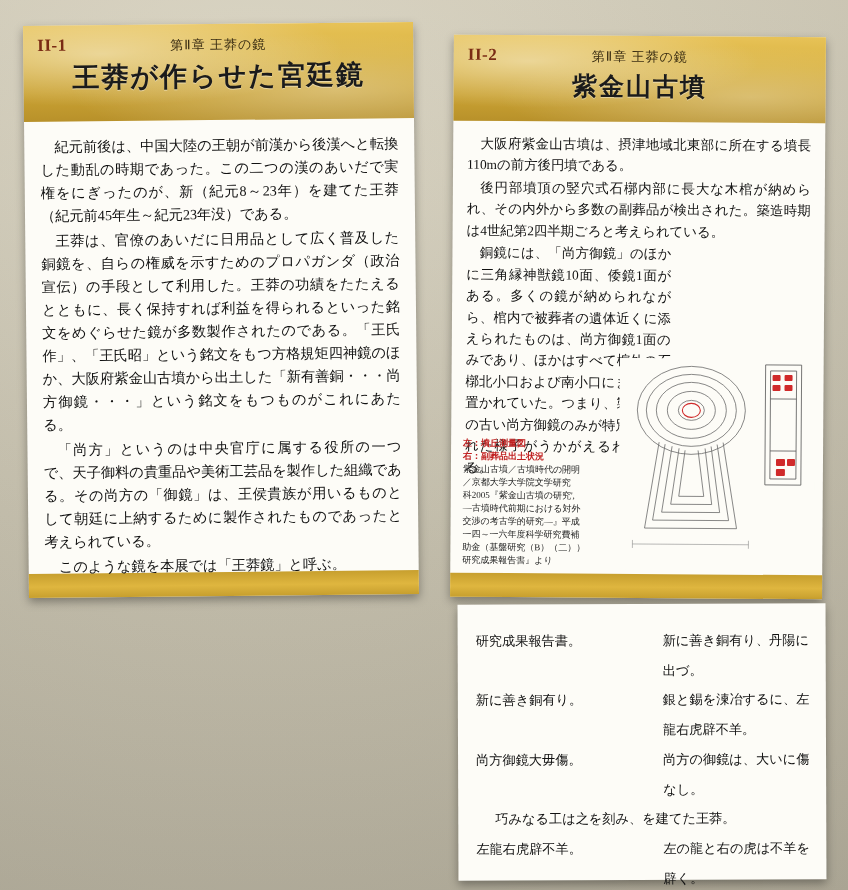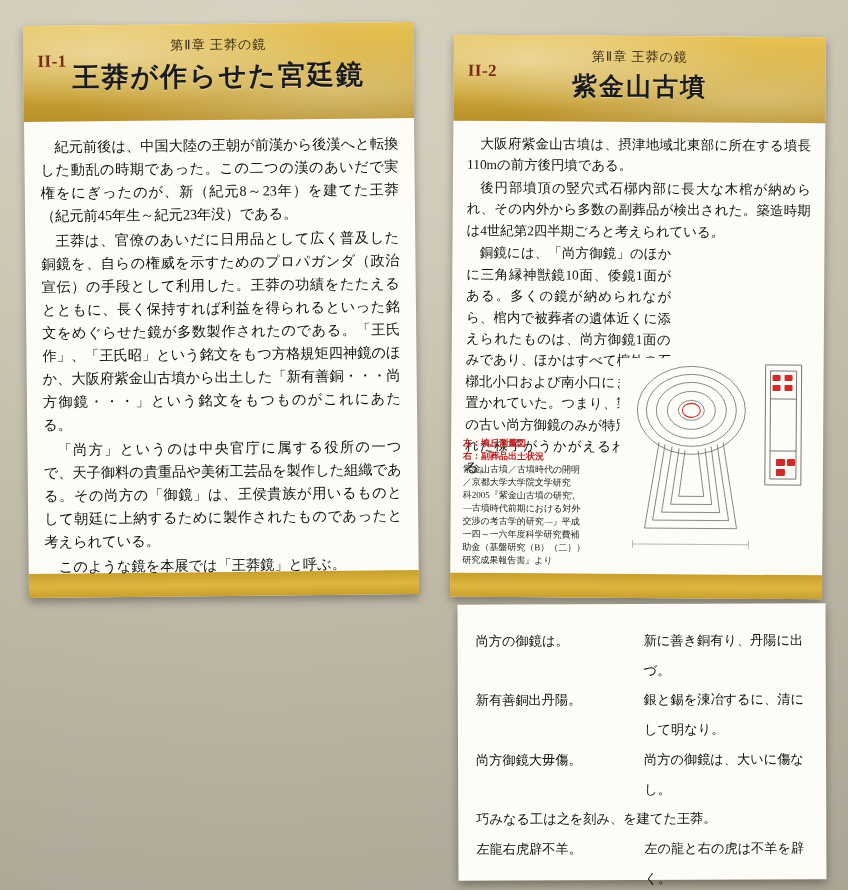--- a/index.html
+++ b/index.html
@@ -48,21 +48,20 @@
   }
   .chip{
     position:absolute;
     left:14px;top:10px;
     font-family:"Liberation Serif", serif;
     font-weight:bold;
     color:#7a2b14;
     font-size:17px;
     letter-spacing:.5px;
     z-index:3;
-    margin-top:16px;
   }
   .chapter{
     text-align:center;
     font-size:13px;
     color:#3a2d12;
     padding-top:12px;
     position:relative;z-index:2;
     letter-spacing:1px;
   }
   .bigtitle{
@@ -116,21 +115,21 @@
 
   
   .poem{
     padding:22px 16px 8px 18px;
     font-size:13.2px;
     line-height:2.25;
     color:#111;
   }
   .poem-row{display:flex;gap:18px;}
   .poem-l{width:150px;}
-  .poem-r{flex:1;}
+  .poem-r{flex:1;margin-left:19px;}
 </style>
 </head>
 <body>
 
 <div class="wall"></div>
 
 <div class="panel" id="panel1">
   <div class="gold-header" style="height:96px;">
     <div class="chip">II-1</div>
     <div class="chapter">第Ⅱ章 王莽の鏡</div>
@@ -212,26 +211,26 @@
       <div class="small-note">助金（基盤研究（B）（二））</div>
       <div class="small-note">研究成果報告書』より</div>
     </div>
   </div>
   <div class="gold-footer" style="height:24px;"></div>
 </div>
 
 <div class="panel" id="panel3">
   <div class="poem">
     <div class="poem-row">
-      <div class="poem-l">尚方の御鏡は。</div>
+      <div class="poem-l">研究成果報告書。</div>
       <div class="poem-r">新に善き銅有り、丹陽に出づ。</div>
     </div>
     <div class="poem-row">
-      <div class="poem-l">新有善銅出丹陽。</div>
-      <div class="poem-r">銀と錫を湅冶するに、清にして明なり。</div>
+      <div class="poem-l">新に善き銅有り。</div>
+      <div class="poem-r">銀と錫を湅冶するに、左龍右虎辟不羊。</div>
     </div>
     <div class="poem-row">
       <div class="poem-l">尚方御鏡大毋傷。</div>
       <div class="poem-r">尚方の御鏡は、大いに傷なし。</div>
     </div>
     <div class="poem-row">
       <div class="poem-r">巧みなる工は之を刻み、を建てた王莽。</div>
     </div>
     <div class="poem-row">
       <div class="poem-l">左龍右虎辟不羊。</div>

